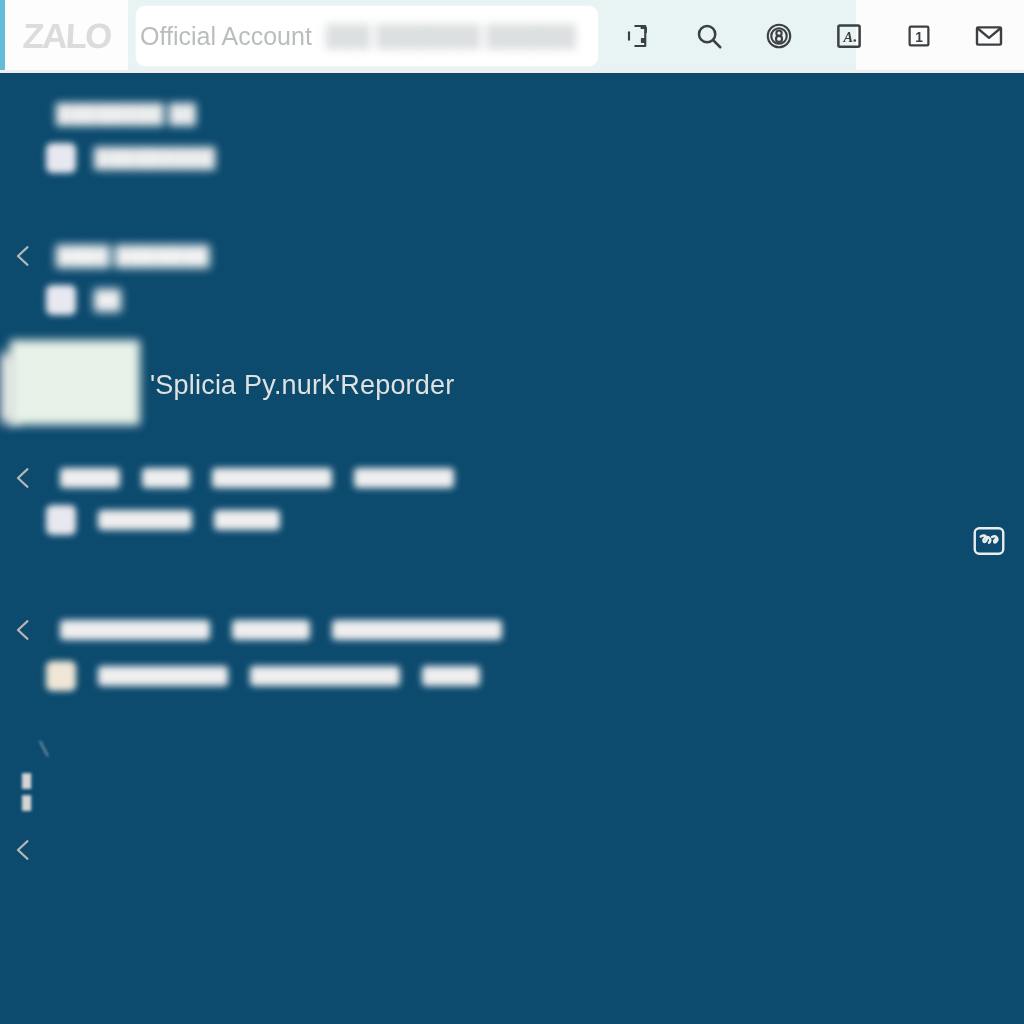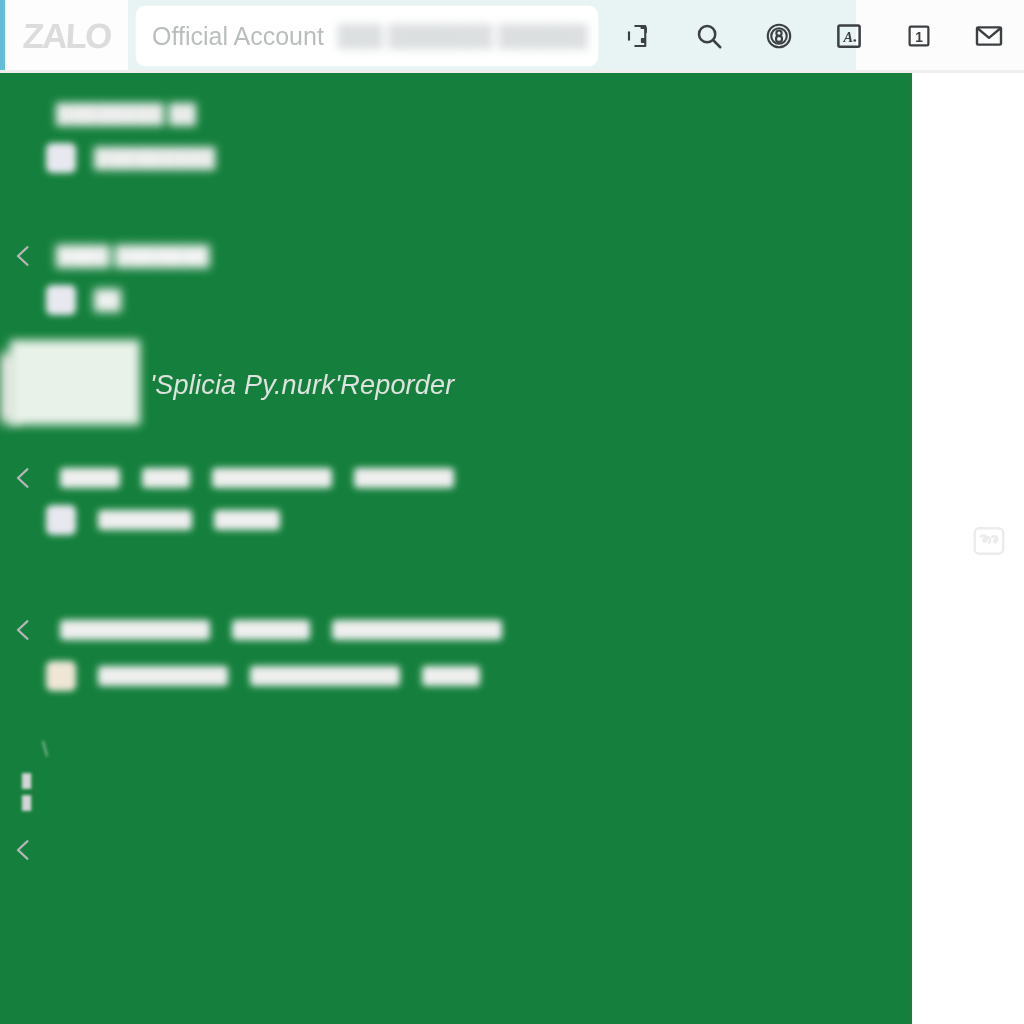--- a/index.html
+++ b/index.html
@@ -79,21 +79,21 @@
   #search-box {
     position: absolute;
     left: 136px; top: 6px;
     width: 462px;
     height: 60px;
     background: #ffffff;
     border-radius: 9px;
     box-shadow: 0 0 0 1px #eef6f6;
     display: flex;
     align-items: center;
-    padding-left: 16px;
+    padding-left: 4px;
     box-sizing: border-box;
     overflow: hidden;
   }
   .search-text {
     font-size: 25px;
     color: #b9bdbe;
     white-space: nowrap;
   }
   .search-blur {
     margin-left: 14px;
@@ -119,24 +119,23 @@
     align-items: center;
     justify-content: center;
     cursor: pointer;
   }
   .tool-btn svg { display: block; }
 
   
   #content-area {
     position: absolute;
     left: 0; top: 73px;
-    width: 912px;
+    width: 1024px;
     height: 951px;
-    background: #15803d;
-    font-style: italic;
+    background: #0c4a6e;
   }
 
   .ghost-row {
     position: absolute;
     display: flex;
     align-items: center;
   }
   .chev {
     width: 30px;
     height: 30px;

